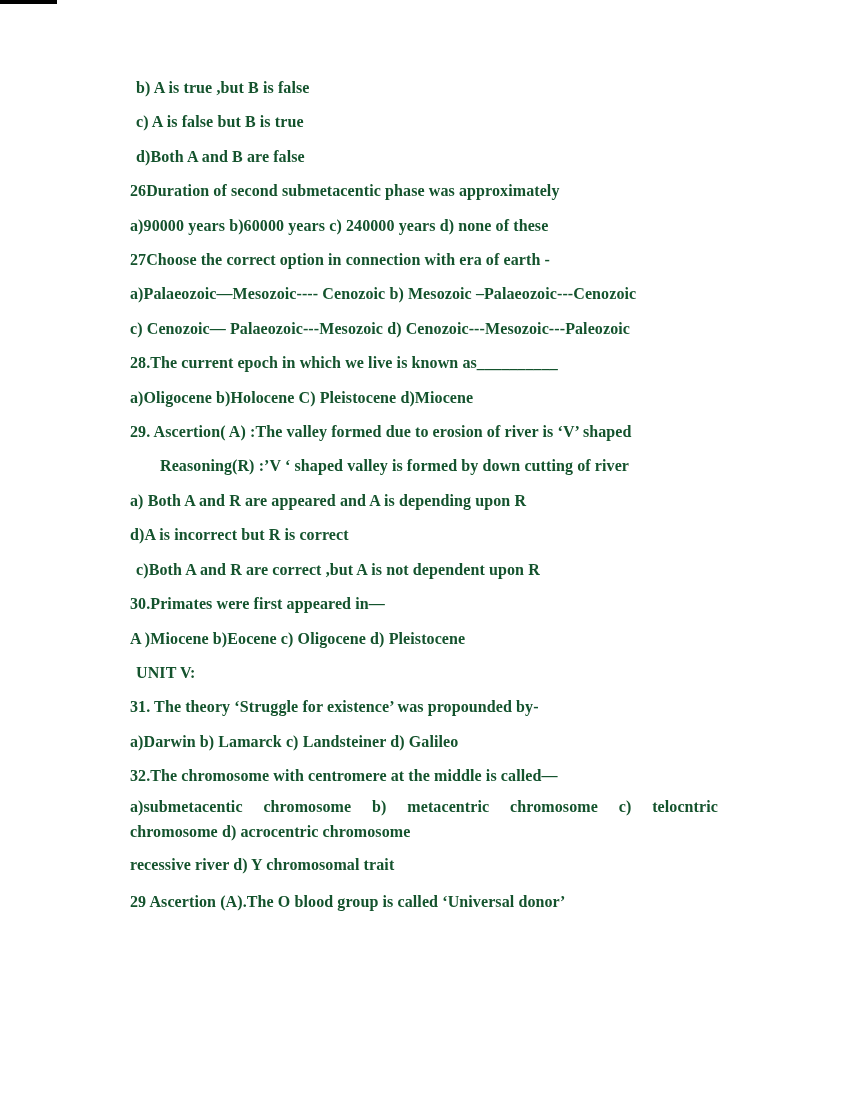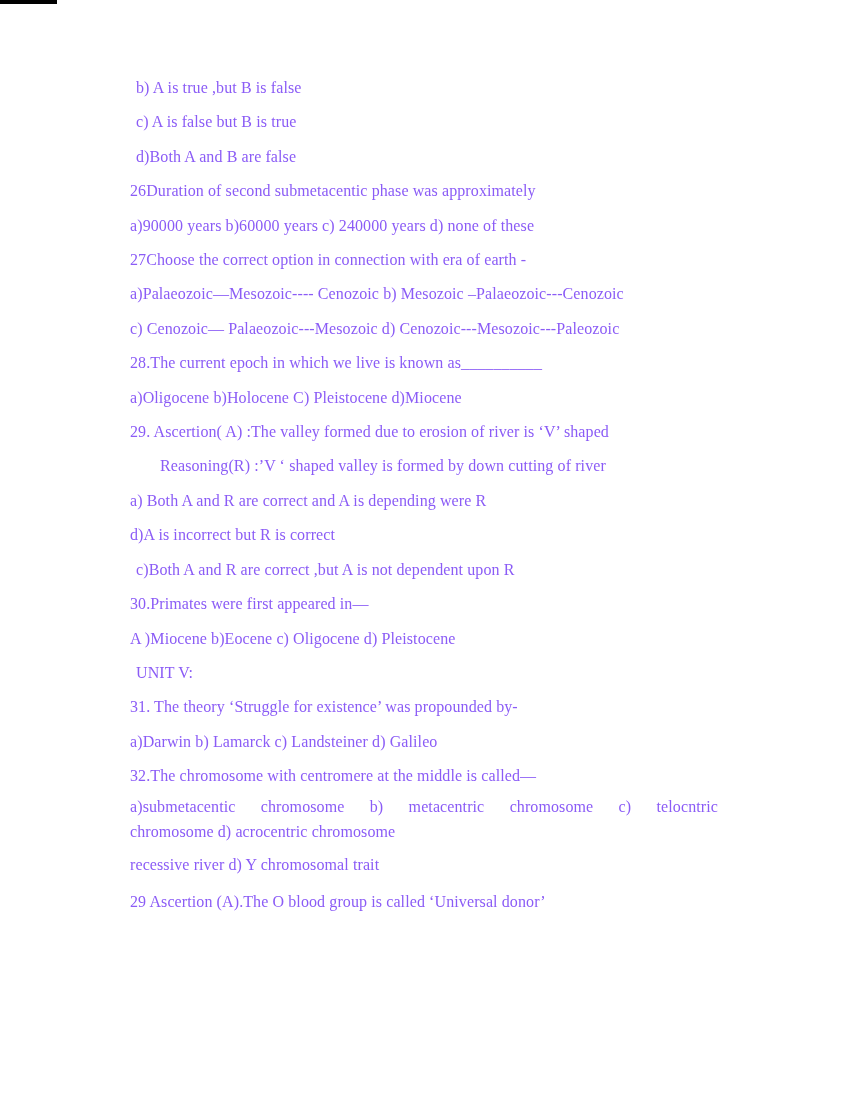--- a/index.html
+++ b/index.html
@@ -3,21 +3,22 @@
 <meta charset="utf-8">
 <style>
   html, body { margin: 0; padding: 0; background: #ffffff; }
   .page {
     position: relative;
     width: 790px;
     height: 1100px;
     background: #ffffff;
     overflow: hidden;
     font-family: "Liberation Serif", "DejaVu Serif", serif;
-    color: #8b5cf6;
+    color: #14532d;
+    font-weight: bold;
   }
   .scan-artifact {
     position: absolute;
     left: 0; top: 0;
     width: 57px; height: 4px;
     background: #000000;
   }
   .content {
     position: absolute;
     left: 130px;
@@ -66,21 +67,21 @@
     <p class="ln i1">d)Both A and B are false</p>
     <p class="ln">26Duration of second submetacentic phase was approximately</p>
     <p class="ln">a)90000 years b)60000 years c) 240000 years d) none of these</p>
     <p class="ln">27Choose the correct option in connection with  era of earth -</p>
     <p class="ln">a)Palaeozoic—Mesozoic---- Cenozoic b) Mesozoic –Palaeozoic---Cenozoic</p>
     <p class="ln">c) Cenozoic— Palaeozoic---Mesozoic d) Cenozoic---Mesozoic---Paleozoic</p>
     <p class="ln">28.The current epoch in which we live is known as__________</p>
     <p class="ln">a)Oligocene b)Holocene C) Pleistocene d)Miocene</p>
     <p class="ln">29. Ascertion( A) :The valley formed due to erosion of river is ‘V’ shaped</p>
     <p class="ln i2">Reasoning(R) :’V ‘ shaped valley is formed by down cutting of river</p>
-    <p class="ln">a) Both A and R are correct and A is depending were R</p>
+    <p class="ln">a) Both A and R are appeared and A is depending upon R</p>
     <p class="ln">d)A is  incorrect but R is correct</p>
     <p class="ln i1">c)Both A and R are correct ,but A is not dependent upon R</p>
     <p class="ln">30.Primates were first appeared in—</p>
     <p class="ln">A )Miocene b)Eocene c) Oligocene d) Pleistocene</p>
     <p class="ln i1">UNIT V:</p>
     <p class="ln">31. The theory ‘Struggle for existence’ was propounded by-</p>
     <p class="ln">a)Darwin b) Lamarck c) Landsteiner d) Galileo</p>
     <p class="ln">32.The chromosome with centromere at the middle is called—</p>
     <p class="ln jl">a)submetacentic chromosome b) metacentric chromosome c) telocntric</p>
     <p class="ln jl2">chromosome d) acrocentric chromosome</p>

